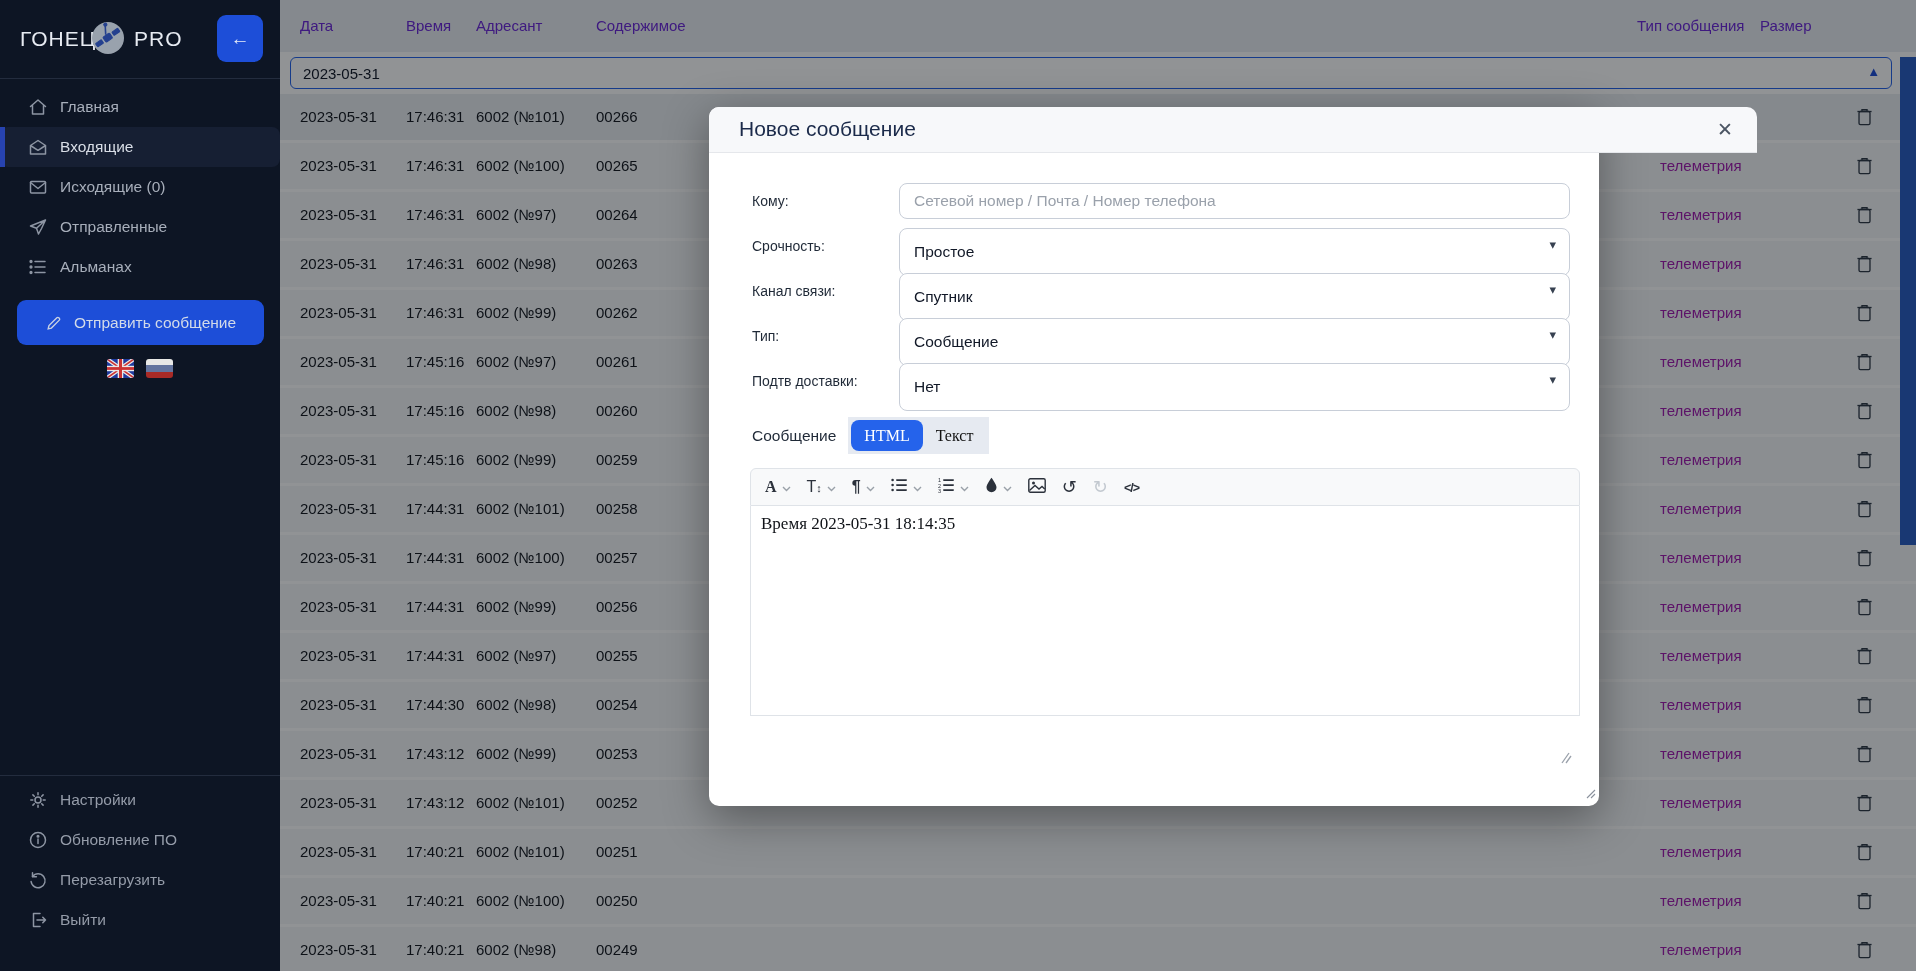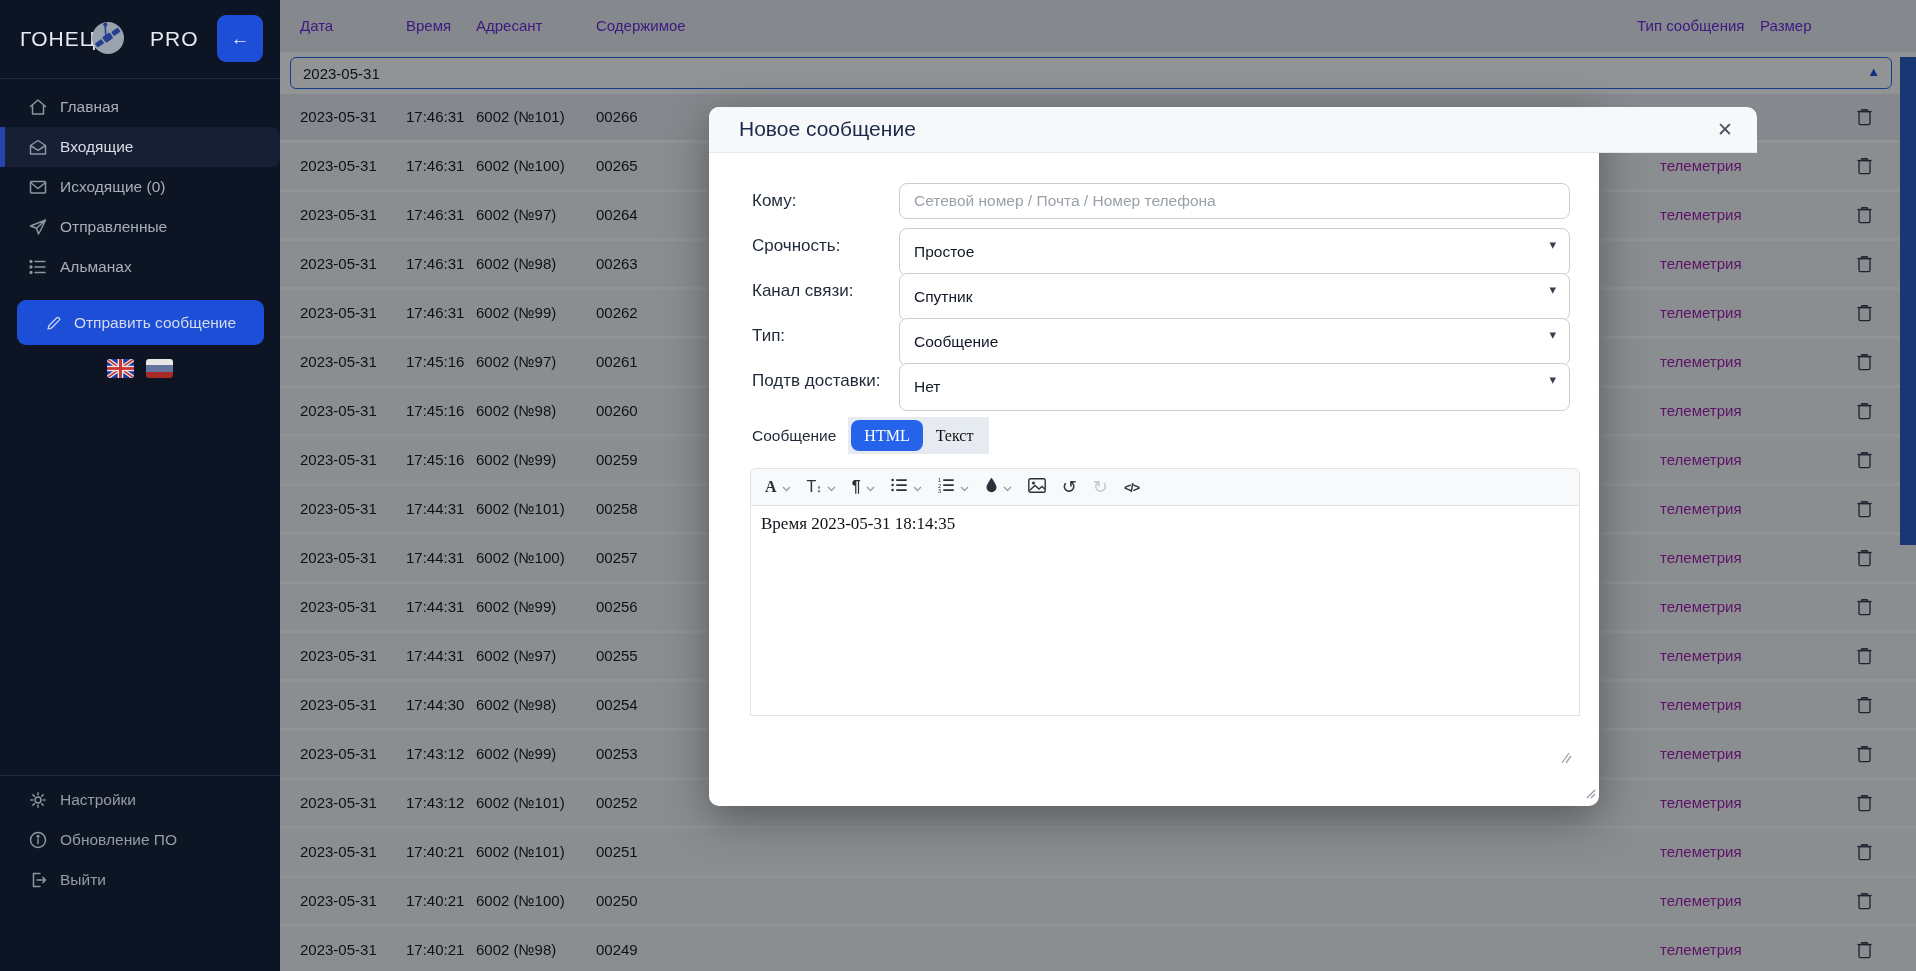--- a/index.html
+++ b/index.html
@@ -5,21 +5,21 @@
   * { margin:0; padding:0; box-sizing:border-box; }
   html,body { width:1916px; height:971px; overflow:hidden; background:#000; }
   body { font-family:"Liberation Sans","DejaVu Sans",sans-serif; position:relative; }
 
   
   .sidebar { position:absolute; left:0; top:0; width:280px; height:971px;
              background:#0d1524; z-index:10; color:#a7aeba; }
   .logo-row { position:absolute; left:0; top:14px; width:280px; height:50px; }
   .brand-left { position:absolute; left:20px; top:13px; font-size:21px; letter-spacing:1px; color:#e7ebf2; }
   .globe { position:absolute; left:88px; top:4px; }
-  .brand-right { position:absolute; left:134px; top:13px; font-size:21px; letter-spacing:1px; color:#e7ebf2;margin-left:16px; }
+  .brand-right { position:absolute; left:134px; top:13px; font-size:21px; letter-spacing:1px; color:#e7ebf2; }
   .collapse-btn { position:absolute; left:217px; top:1px; width:46px; height:47px; background:#1d4ed8;
                   border-radius:9px; color:#e8edf8; font-size:19px; display:flex; align-items:center;
                   justify-content:center; cursor:pointer; }
   .side-divider { position:absolute; left:0; width:280px; height:1px; background:#232c3e; }
   .menu { position:absolute; left:0; top:87px; width:280px; }
   .menu-item { position:relative; height:40px; display:flex; align-items:center; cursor:pointer; }
   .menu-item .mi-icon { position:absolute; left:28px; width:20px; height:20px; color:#8d95a3; display:flex; }
   .menu-item .mi-label { position:absolute; left:60px; font-size:15.5px; color:#a7aeba; }
   .menu-item.active { background:#161f33;border-radius:8px; }
   .menu-item.active::before { content:""; position:absolute; left:0; top:0; bottom:0; width:5px; background:#2743b0; }
@@ -57,21 +57,21 @@
   
   .dim { position:absolute; left:280px; top:0; width:1636px; height:971px; background:rgba(5,8,14,0.44); z-index:40; }
   .modal { position:absolute; left:709px; top:107px; width:890px; height:699px; background:#fff; z-index:60;
            border-radius:10px; box-shadow:0 12px 45px rgba(0,0,0,.38); }
   .m-head { position:absolute; left:0; top:0; width:1048px; height:46px; background:#f7f8fa;
             border-bottom:1px solid #e5e7eb; border-radius:10px 10px 0 0; }
   .m-title { position:absolute; left:30px; top:10px; font-size:21px; color:#1b2a4a; font-weight:500; }
   .m-close { position:absolute; right:24px; top:11px; font-size:19px; color:#4b5563; cursor:pointer; font-weight:300; }
   .m-rows { position:absolute; left:43px; top:76px; right:29px; }
   .field-row { position:relative; height:36px; margin-bottom:9px; display:flex; align-items:center; }
-  .flabel { width:147px; font-size:17px; color:#1f2937; flex:none; }
+  .flabel { width:147px; font-size:14px; color:#1f2937; flex:none; }
   .fwrap { flex:1; height:36px; position:relative; }
   .tinput { width:100%; height:36px; border:1px solid #c8ced8; border-radius:8px; padding:0 14px;
             font-size:15.5px; font-family:inherit; color:#111827; outline:none; }
   .tinput::placeholder { color:#9aa1ab; }
   .select { width:100%; height:48px; border:1px solid #c8ced8; border-radius:8px; padding:0 14px;
             font-size:15.5px; color:#111827; display:flex; align-items:center; cursor:pointer; background:#fff; }
   .sel-arrow { position:absolute; right:14px; top:10px; font-size:13px; color:#374151; line-height:1; }
   .msg-row { position:absolute; left:43px; top:310px; display:flex; align-items:center; gap:12px; }
   .msg-label { font-size:15.5px; color:#1f2937; }
   .modes { background:#e6eaf1; border-radius:0; padding:3px; display:flex; height:37px; }
@@ -214,20 +214,29 @@
             <circle cx="10" cy="10" r="7.5"></circle>
             <path d="M10 9v4.5"></path>
             <circle cx="10" cy="6.3" r="0.8" fill="currentColor"></circle>
           </svg>
         </span>
       <span class="mi-label">Обновление ПО</span>
     </div>
       <div class="menu-item">
       <span class="mi-icon">
           <svg viewBox="0 0 20 20" width="20" height="20" fill="none" stroke="currentColor" stroke-width="1.5" stroke-linejoin="round" stroke-linecap="round">
+            <path d="M4.5 6.5a7 7 0 1 1-1.4 5"></path>
+            <path d="M4.5 2.8v3.9h3.9"></path>
+          </svg>
+        </span>
+      <span class="mi-label">Перезагрузить</span>
+    </div>
+      <div class="menu-item">
+      <span class="mi-icon">
+          <svg viewBox="0 0 20 20" width="20" height="20" fill="none" stroke="currentColor" stroke-width="1.5" stroke-linejoin="round" stroke-linecap="round">
             <path d="M12 3.5H5.5v13H12"></path>
             <path d="M9 10h8.5M14.8 7.2 17.5 10l-2.7 2.8"></path>
           </svg>
         </span>
       <span class="mi-label">Выйти</span>
     </div>
     </div>
 </div>
 
 <div class="main">

